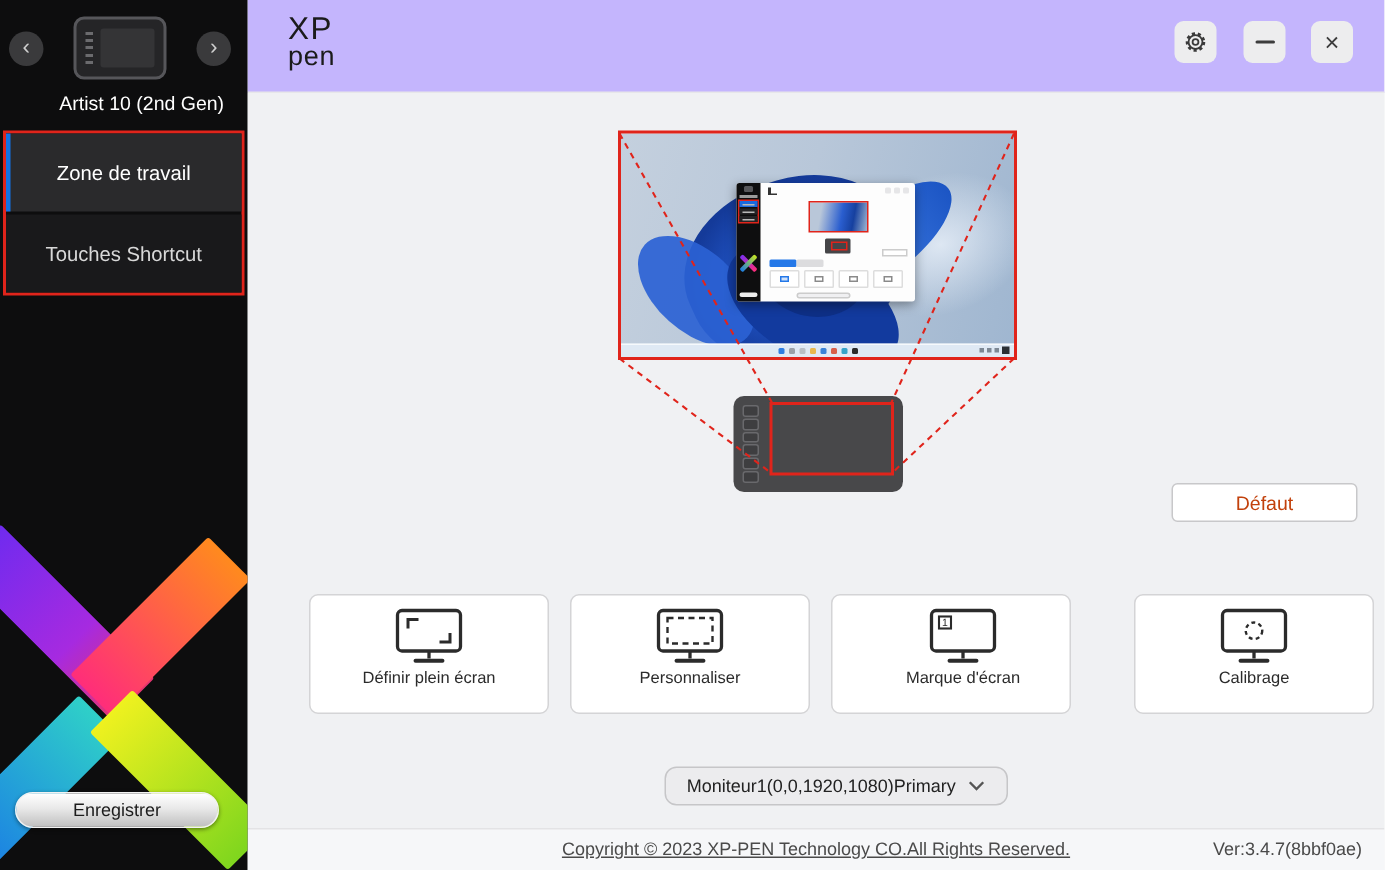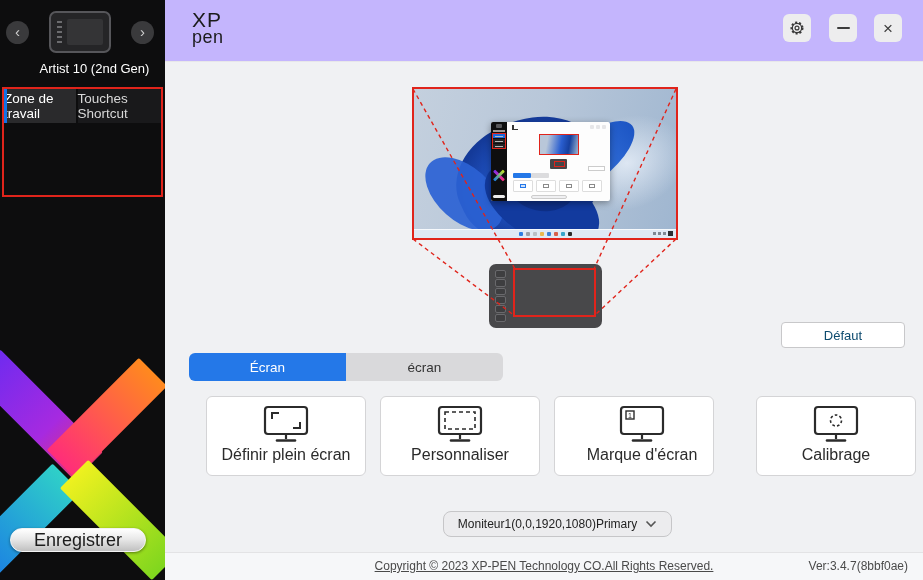--- a/index.html
+++ b/index.html
@@ -19,21 +19,21 @@
   #arrow-left { left:6px; } #arrow-right { left:131px; }
   .tablet-thumb { position:absolute; left:49px; top:11px; width:62px; height:42px;
     background:#252527; border:2px solid #56565a; border-radius:7px; }
   .tablet-thumb .thumb-screen { position:absolute; left:16px; top:6px; right:6px; bottom:6px;
     background:#343436; border-radius:2px; }
   .tablet-thumb .thumb-keys { position:absolute; left:6px; top:8px; width:5px; height:24px;
     background:repeating-linear-gradient(to bottom,#6b6b6e 0 2px, transparent 2px 5px); }
   .device-name { position:absolute; left:12px; top:61px; width:165px; text-align:center;
     color:#ffffff; font-size:13px; }
   #nav-box { position:absolute; left:2px; top:87px; width:161px; height:110px;
-    border:2px solid #e0241b; display:flex; flex-direction:row; gap:2px; }
+    border:2px solid #e0241b; display:flex; flex-direction:column; gap:2px; }
   .nav-item { height:34px; flex:1 1 auto; display:flex; align-items:center; justify-content:center;
     background:#19191b; color:#d8d8d8; font-size:13.5px; position:relative; cursor:pointer; }
   .nav-item.active { background:#2a2a2c; color:#fff; }
   .nav-item.active::before { content:""; position:absolute; left:0; top:0; bottom:0; width:3px;
     background:#1373e6; }
 
   
   .x-bar { position:absolute; height:40px; border-radius:2px; }
   .x-bar.purple { left:-35px; top:395px; width:145px; transform:rotate(45deg);
     background:linear-gradient(to right,#6f2bef,#a62ae0 62%,#e5346f); }
@@ -41,21 +41,21 @@
     background:linear-gradient(to right,#ff2d7a,#ff8a1e); }
   .x-bar.cyan { left:-40px; top:502px; width:125px; transform:rotate(-45deg);
     background:linear-gradient(to right,#1b7de4,#2fd0c8); }
   .x-bar.lime { left:55px; top:500px; width:130px; transform:rotate(45deg);
     background:linear-gradient(to right,#eff11f,#7fd61e); }
 
   #save-btn { position:absolute; left:10px; top:528px; width:136px; height:24px;
     border:1px solid #f2f2f2; border-radius:12px; cursor:pointer;
     background:linear-gradient(180deg,#ffffff 0%,#e9e9e9 45%,#c0c0c0 100%);
     box-shadow:0 1px 3px rgba(0,0,0,.45);
-    font-size:18px; color:#1c1c1c; display:flex; align-items:center; justify-content:center; }
+    font-size:12px; color:#1c1c1c; display:flex; align-items:center; justify-content:center; }
 
   
   #topband { position:absolute; left:165px; top:0; width:758px; height:62px; background:#c4b5fd;
     border-bottom:1px solid #e7e7e9; }
   #logo { position:absolute; left:27px; top:9px; color:#1b1b1b; line-height:1; }
   #logo .l1 { font-size:21px; letter-spacing:1px; display:block; }
   #logo .l2 { font-size:18px; letter-spacing:0.5px; display:block; margin-top:-2px; }
   .win-btn { position:absolute; top:14px; width:28px; height:28px; border-radius:6px;
     background:#ededee; display:flex; align-items:center; justify-content:center; cursor:pointer; }
   #btn-settings { left:618px; } #btn-min { left:664px; } #btn-close { left:709px; }
@@ -124,37 +124,37 @@
     background:#48484a; border-radius:7px; }
   #tablet-keys { position:absolute; left:6px; top:6px; width:11px; height:52px;
     display:flex; flex-direction:column; gap:1px; }
   #tablet-keys span { flex:1; background:#3e3e40; border:1px solid #69696c; border-radius:2px; }
   #active-area { position:absolute; left:24px; top:4px; width:83px; height:49px;
     border:2.5px solid #e0241b; cursor:move; }
 
   
   #default-btn { position:absolute; left:616px; top:260px; width:124px; height:26px;
     background:#fff; border:1px solid #c8c8ca; border-radius:4px; cursor:pointer;
-    display:flex; align-items:center; justify-content:center; font-size:13px; color:#0c4a6e; }
+    display:flex; align-items:center; justify-content:center; font-size:13px; color:#c2410c; }
 
   
   #tabs { position:absolute; left:24px; top:291px; width:314px; height:28px;
     border-radius:6px; overflow:hidden; display:flex; }
   .tab { width:157px; display:flex; align-items:center; justify-content:center;
     font-size:13.5px; cursor:pointer; }
   .tab.active { background:#2478e8; color:#fff; }
   .tab:not(.active) { background:#d9d9db; color:#333; }
 
   
   .card { position:absolute; top:334px; width:160px; height:80px; background:#fff;
     border:1px solid #d4d4d6; border-radius:6px; cursor:pointer;
     display:flex; flex-direction:column; align-items:center; justify-content:flex-start; }
   #card-0 { left:41px; } #card-1 { left:215px; } #card-2 { left:389px;padding-left:16px; } #card-3 { left:563px;margin-left:28px; }
   .card svg { margin-top:8px; }
-  .card .card-label { font-size:16px; color:#2b2b2b; margin-top:3px; }
+  .card .card-label { font-size:11px; color:#2b2b2b; margin-top:3px; }
 
   
   #monitor-dropdown { position:absolute; left:278px; top:449px; width:229px; height:26px;
     background:#ececee; border:1px solid #c6c6c8; border-radius:8px; cursor:pointer;
     display:flex; align-items:center; justify-content:center; gap:8px; font-size:12px; color:#222; }
 
   
   #footer { position:absolute; left:165px; top:552px; width:758px; height:28px;
     background:#f6f7f9; border-top:1px solid #e3e3e5; }
   #footer .copy { position:absolute; left:50%; transform:translateX(-50%); top:6px;
@@ -290,24 +290,20 @@
           <span></span>
           <span></span>
           <span></span>
           <span></span>
       </div>
       <div id="active-area"></div>
     </div>
 
     <div id="default-btn">Défaut</div>
 
-    <div id="tabs">
-      <div class="tab active">Écran</div>
-      <div class="tab">écran</div>
-    </div>
 
     <div class="card" id="card-0">
       <svg width="48" height="38" viewBox="0 0 48 38">
         <rect x="3" y="2" width="42" height="27" rx="3" fill="none" stroke="#2b2b2b" stroke-width="2.2"></rect>
         <line x1="24" y1="29" x2="24" y2="34" stroke="#2b2b2b" stroke-width="2.2"></line>
         <line x1="15" y1="35.5" x2="33" y2="35.5" stroke="#2b2b2b" stroke-width="2.6" stroke-linecap="round"></line>
         <path d="M10 14 V8 H17" fill="none" stroke="#2b2b2b" stroke-width="2"></path>
         <path d="M38 17 V23 H31" fill="none" stroke="#2b2b2b" stroke-width="2"></path>
       </svg>
       <div class="card-label">Définir plein écran</div>

